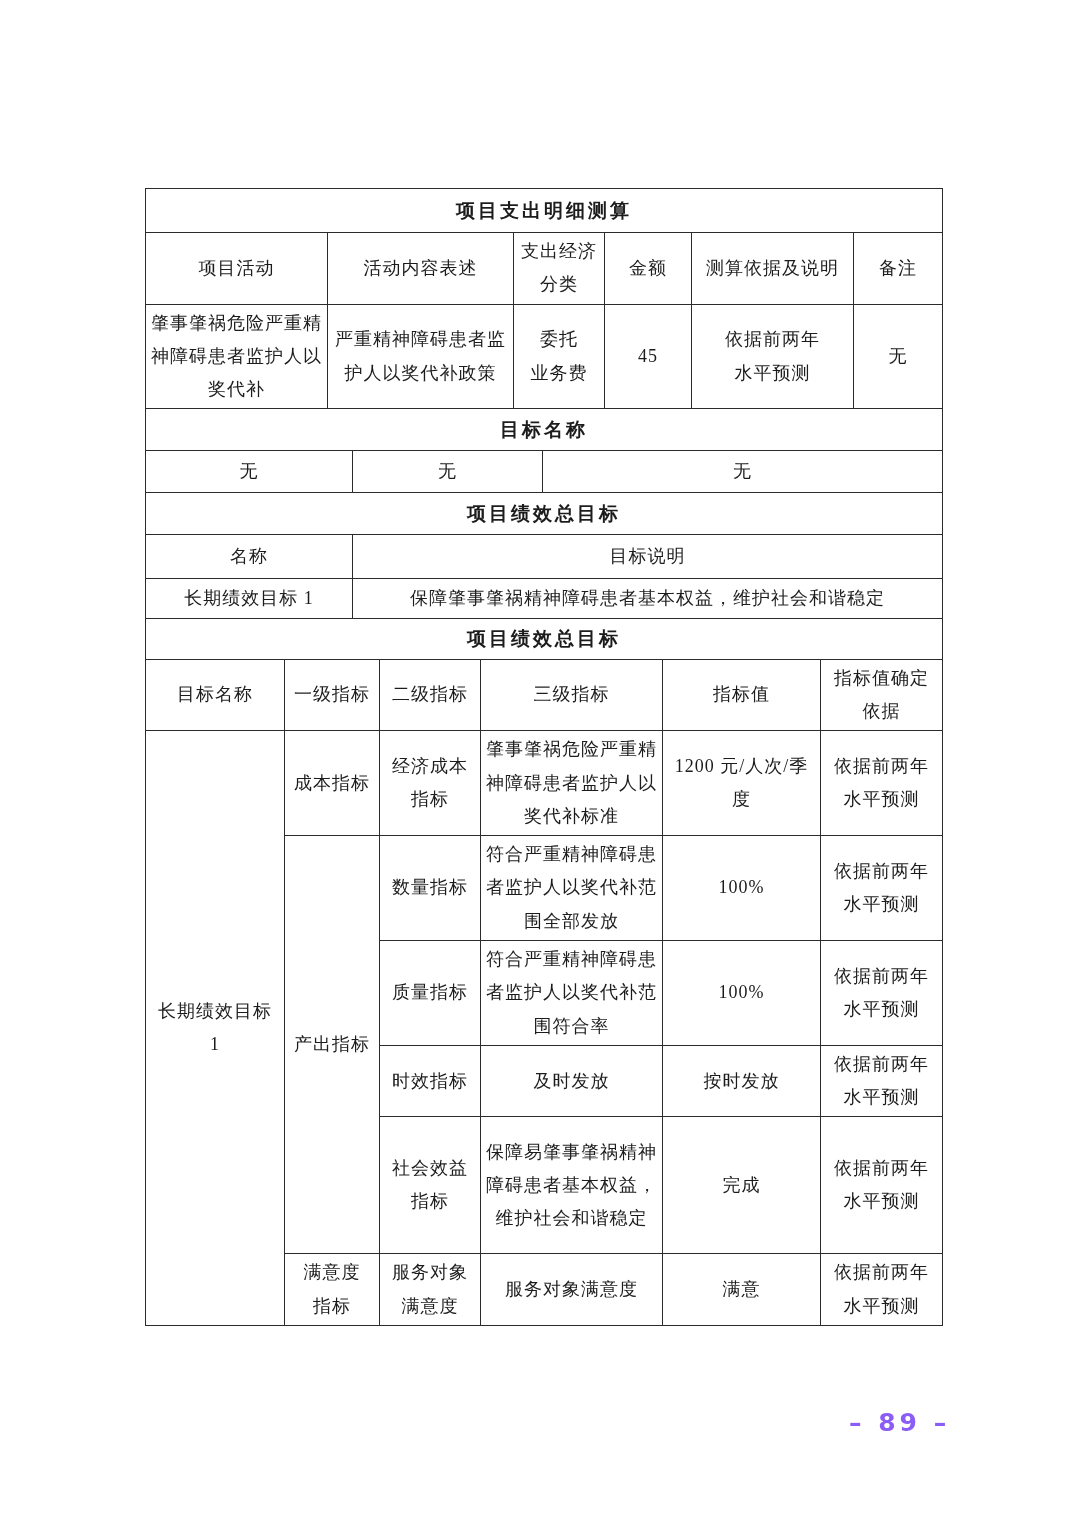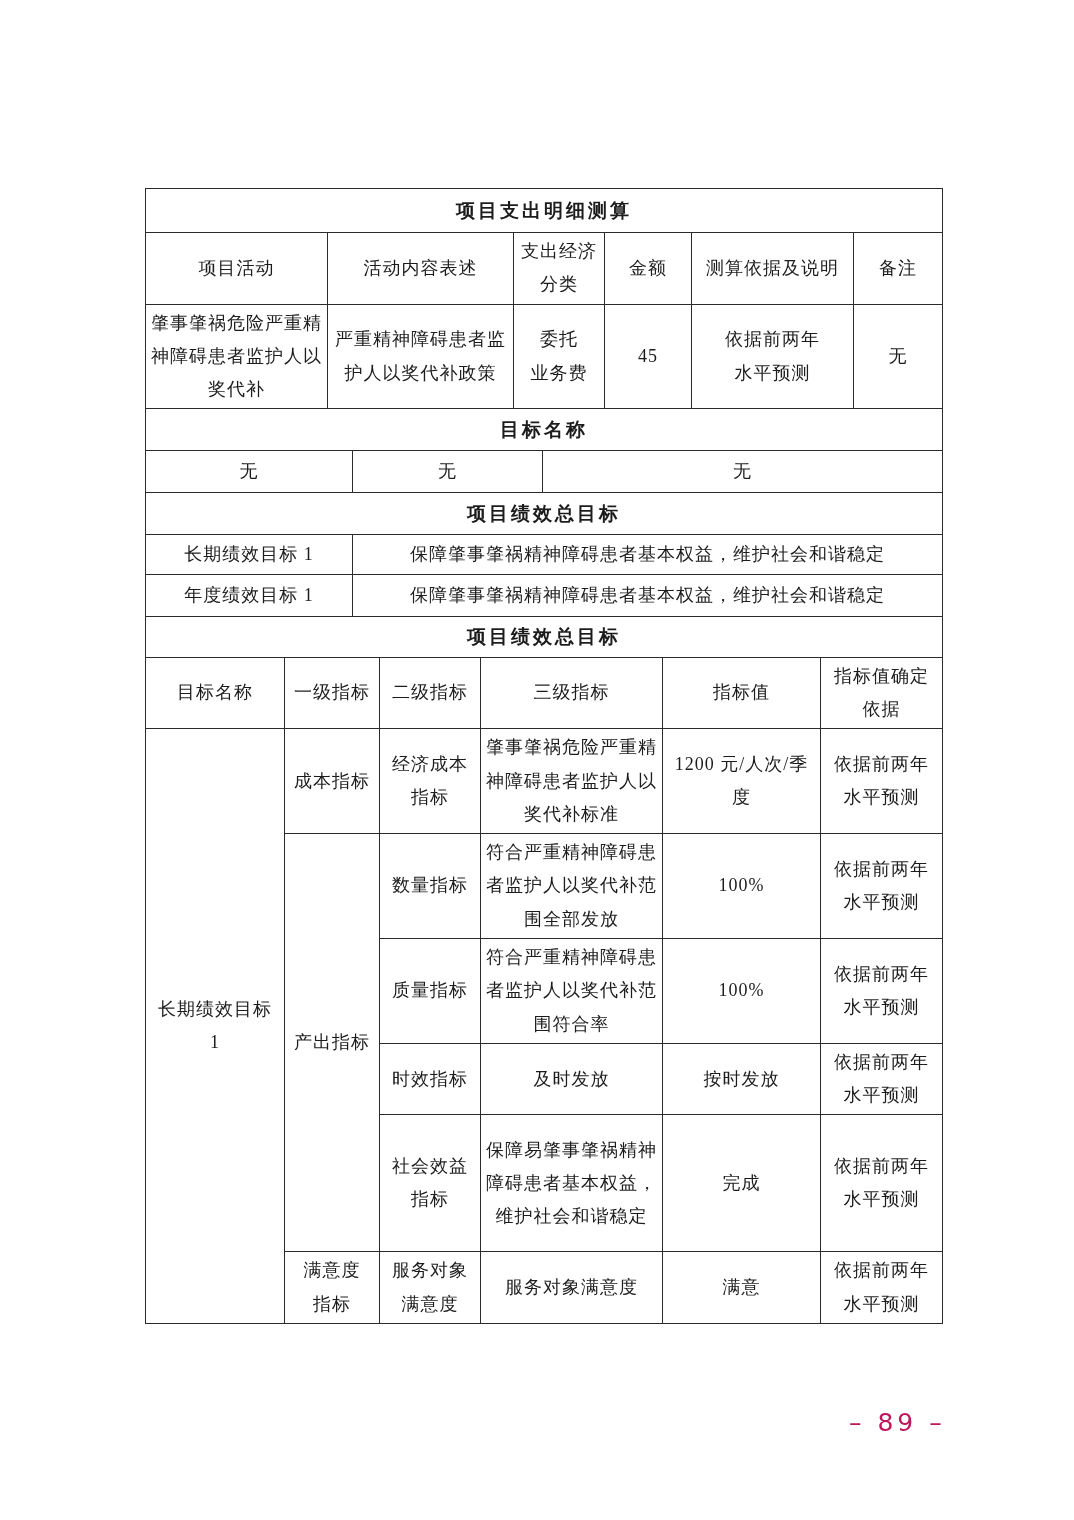--- a/index.html
+++ b/index.html
@@ -70,21 +70,22 @@
   .rd-r4     { height: 59px; }
   .rd-r5     { height: 137px; }
   .rd-r6     { height: 60px; }
   .pageno {
     position: absolute;
     left: 849px;
     top: 1408px;
     font-family: "DejaVu Sans", sans-serif;
     font-size: 25px;
     letter-spacing: 4px;
-    color: #be185d;
+    color: #8b5cf6;
+    font-weight: bold;
   }
 </style>
 </head>
 <body>
 
 <div class="page">
   <div class="tables">
 
     <table class="tbl">
       <colgroup>
@@ -141,26 +142,26 @@
 
     <table class="tbl">
       <colgroup>
         <col style="width:207px">
           <col style="width:590px">
       </colgroup>
       <tbody>
           <tr class="rc-title">
         <td colspan="2" class="title">项目绩效总目标</td>
       </tr>
+      <tr class="rc-head">
+        <td>名称</td>
+        <td>目标说明</td>
+      </tr>
       <tr class="rc-r1">
         <td>长期绩效目标 1</td>
-        <td>保障肇事肇祸精神障碍患者基本权益，维护社会和谐稳定</td>
-      </tr>
-      <tr class="rc-r2">
-        <td>年度绩效目标 1</td>
         <td>保障肇事肇祸精神障碍患者基本权益，维护社会和谐稳定</td>
       </tr>
     </tbody>
       </table>
 
     <table class="tbl">
       <colgroup>
         <col style="width:139px">
           <col style="width:95px">
           <col style="width:101px">

